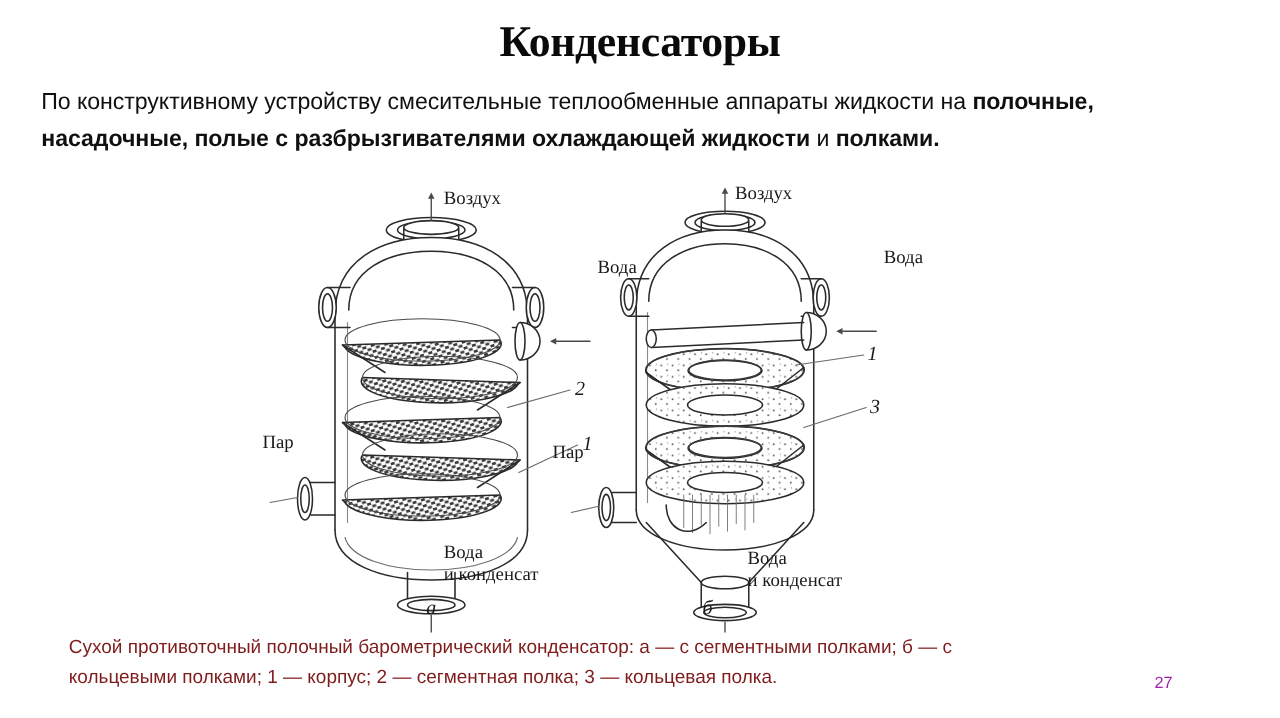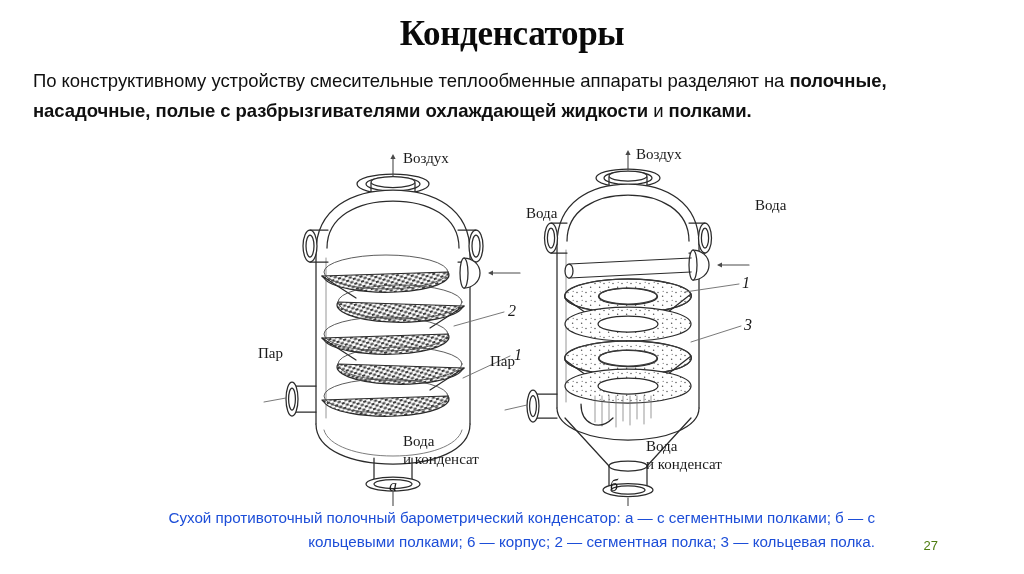--- a/index.html
+++ b/index.html
@@ -45,51 +45,50 @@
   }
   #intro-text .b { font-weight: 700; }
 
   
   #figure-area {
     position: absolute;
     left: 210px;
     top: 146px;
     width: 620px;
     height: 360px;
-    margin-left: 48px;
   }
   #figure-svg { display: block; }
 
   
   #figure-caption {
     position: absolute;
     left: 55px;
     top: 506px;
     width: 820px;
-    text-align: right;
+    text-align: left;
     font-size: 15.2px;
     line-height: 1.55;
-    color: #1d4ed8;
+    color: #7f1d1d;
   }
 
   
   #page-number {
     position: absolute;
     right: 86px;
     top: 538px;
     font-size: 13px;
-    color: #4d7c0f;
+    color: #a21caf;
   }
 </style>
 </head>
 <body>
 
 <div id="slide-title">Конденсаторы</div>
 
-<div id="intro-text"><span>По конструктивному устройству смесительные теплообменные аппараты разделяют на </span><span class="b">полочные, насадочные, полые с разбрызгивателями охлаждающей жидкости</span><span> и </span><span class="b">полками</span><span class="b">.</span></div>
+<div id="intro-text"><span>По конструктивному устройству смесительные теплообменные аппараты жидкости на </span><span class="b">полочные, насадочные, полые с разбрызгивателями охлаждающей жидкости</span><span> и </span><span class="b">полками</span><span class="b">.</span></div>
 
 <div id="figure-area">
 <svg id="figure-svg" width="620" height="360" viewBox="0 0 620 360" xmlns="http://www.w3.org/2000/svg">
   <defs>
 
     <pattern id="perf" width="7" height="5" patternUnits="userSpaceOnUse" patternTransform="rotate(-18)">
       <rect width="7" height="5" fill="#ffffff"></rect>
       <rect x="0" y="0" width="3.2" height="2.1" fill="#3a3a3a"></rect>
       <rect x="3.5" y="2.5" width="3.2" height="2.1" fill="#3a3a3a"></rect>
     </pattern>
@@ -311,16 +310,16 @@
     <text x="388" y="323" font-size="15">и конденсат</text>
     <text x="484" y="142" font-size="16" font-style="italic">1</text>
     <text x="486" y="184" font-size="16" font-style="italic">3</text>
     <text x="352" y="345" font-size="16" font-style="italic">б</text>
   </g>
 </svg>
 </div>
 
 <div id="figure-caption">
   <div>Сухой противоточный полочный барометрический конденсатор: а — с сегментными полками; б — с</div>
-  <div>кольцевыми полками; 6 — корпус; 2 — сегментная полка; 3 — кольцевая полка.</div>
+  <div>кольцевыми полками; 1 — корпус; 2 — сегментная полка; 3 — кольцевая полка.</div>
 </div>
 
 <div id="page-number">27</div>
 
 </body></html>

